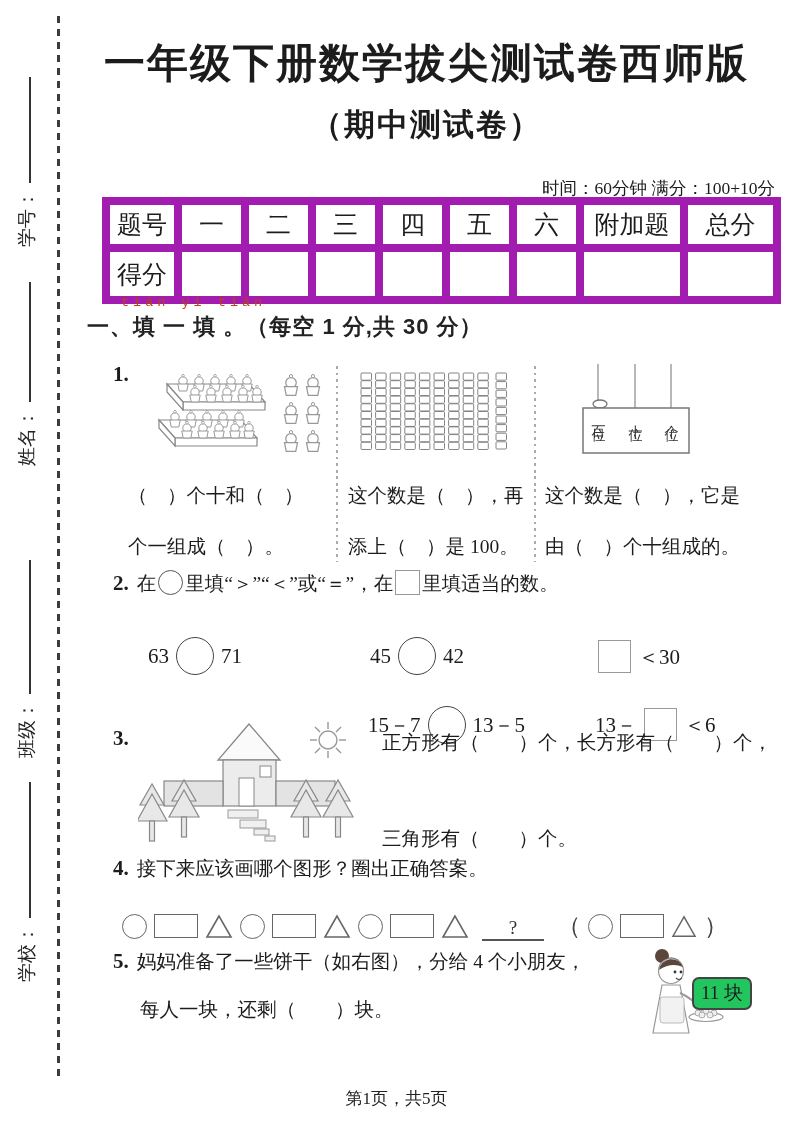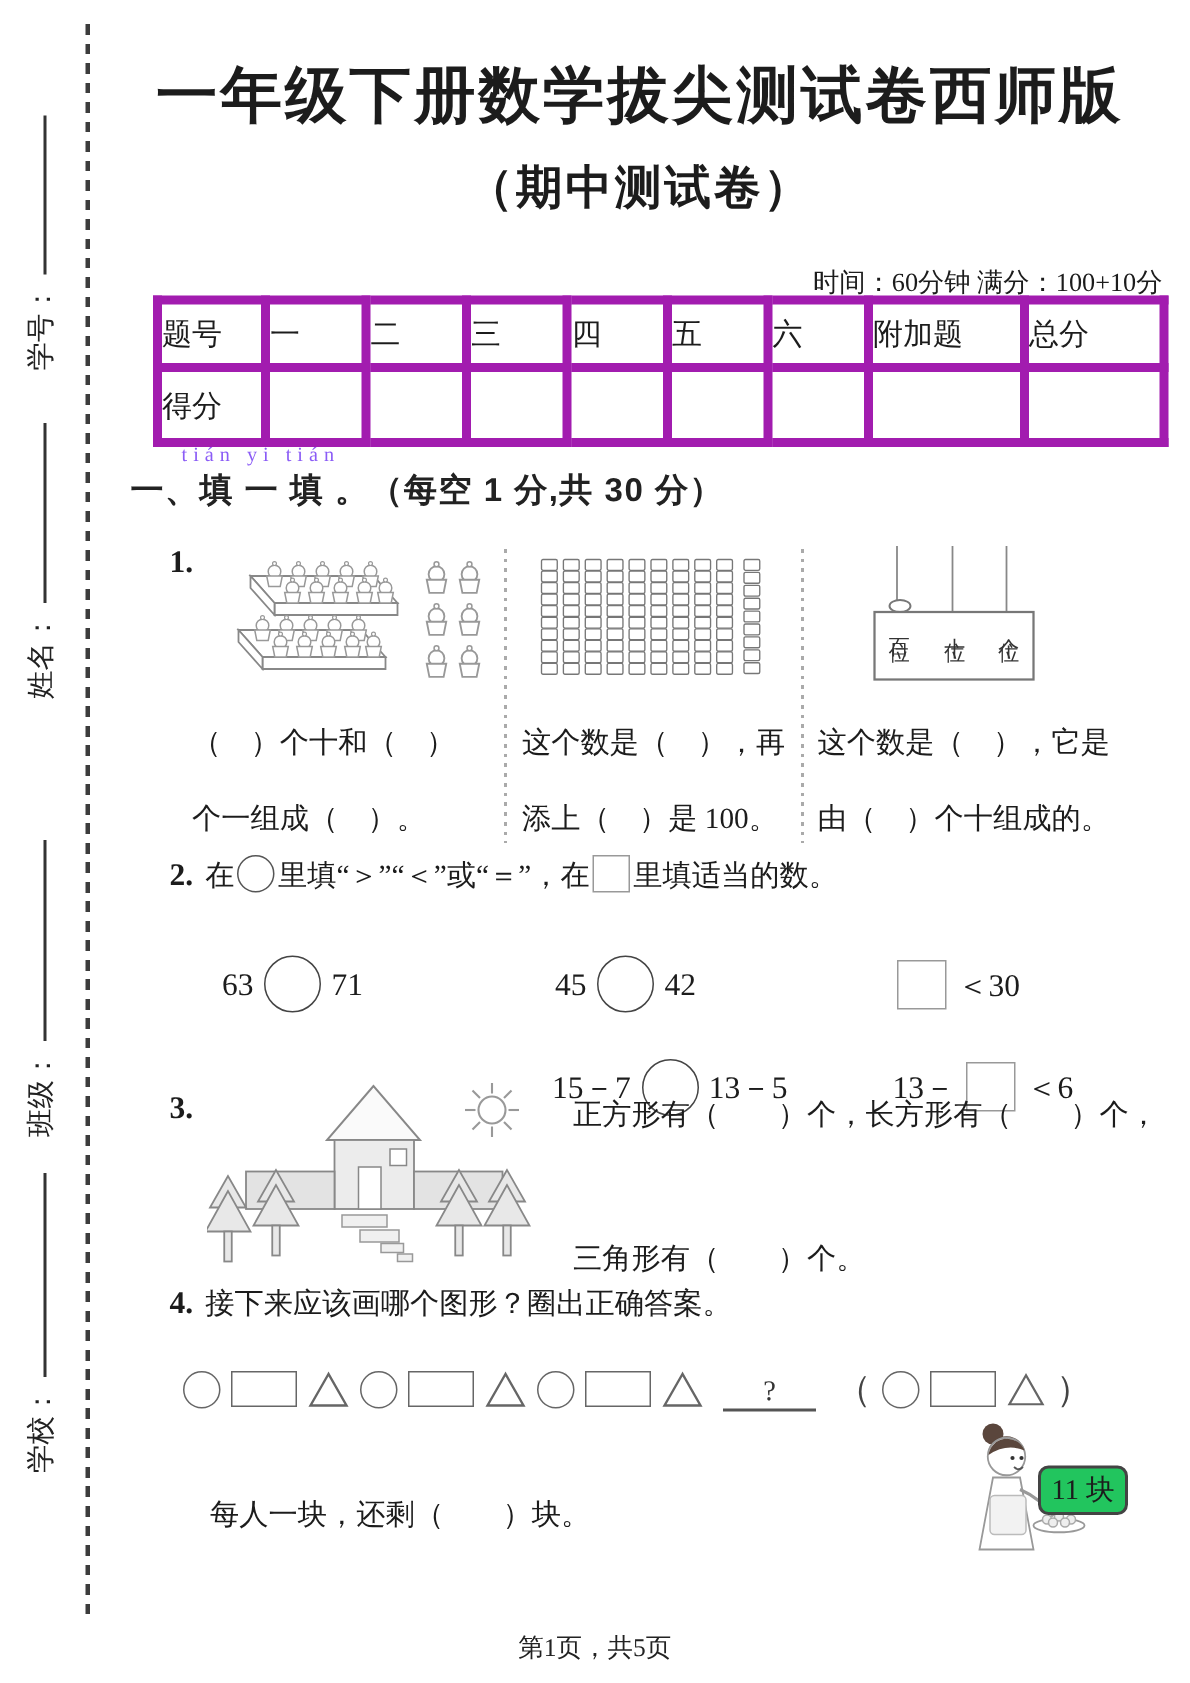--- a/index.html
+++ b/index.html
@@ -16,26 +16,26 @@
   .f1{left:-58px;top:149px;width:170px;}
   .f2{left:-65px;top:361px;width:184px;}
   .f3{left:-72px;top:646px;width:198px;}
   .f4{left:-73px;top:869px;width:200px;}
   
   .title{left:60px;right:0;top:36px;text-align:center;font-size:41px;font-weight:700;letter-spacing:2px;}
   .subtitle{left:60px;right:0;top:104px;text-align:center;font-size:31px;font-weight:700;letter-spacing:2px;}
   .exam-info{right:18px;top:176px;font-size:17.5px;}
   
   .score-table{left:102px;top:197px;width:671px;border-collapse:collapse;table-layout:fixed;}
-  .score-table td{border:6px solid #a21caf;text-align:left;font-size:20px;padding:0;}
+  .score-table td{border:8px solid #a21caf;text-align:center;font-size:25px;padding:0;}
   .score-table tr:nth-child(1) td{height:39px;}
   .score-table tr:nth-child(2) td{height:44px;}
   
-  .pinyin{left:121px;top:295px;font-family:Liberation Serif, serif;
-    font-size:13.5px;color:#8b5cf6;letter-spacing:4px;}
+  .pinyin{left:121px;top:295px;font-family:Liberation Mono, monospace;
+    font-size:13.5px;color:#c2410c;letter-spacing:4px;}
   .sec-heading{left:87px;top:312px;font-family:"Liberation Sans","DejaVu Sans",sans-serif;
     font-size:22px;font-weight:600;letter-spacing:1px;color:#222;}
   .qnum{font-weight:700;font-size:21px;margin-right:8px;}
   .qline{font-size:19.5px;white-space:nowrap;}
   
   .dotdiv{width:2px;top:366px;height:196px;
     background:repeating-linear-gradient(to bottom,#aaa 0 2.5px,transparent 2.5px 6.5px);}
   .dd1{left:336px;} .dd2{left:534px;}
   .q1col{font-size:19.5px;line-height:51px;white-space:nowrap;}
   .c1{left:128px;top:470px;} .c2{left:348px;top:470px;} .c3{left:545px;top:470px;}
@@ -330,20 +330,23 @@
     <span class="q-underline">?</span>
     <span class="paren">（</span>
     <span class="shp-circle"></span>
     <span class="shp-rect"></span>
     <svg width="26" height="23" viewBox="0 0 28 25">
       <polygon points="14,2 2,23 26,23" fill="none" stroke="#666" stroke-width="1.6"></polygon>
       </svg>
     <span class="paren">）</span>
   </div>
 
+  <div class="abs qline" style="left:113px;top:948px;">
+    <span class="qnum">5.</span><span>妈妈准备了一些饼干（如右图），分给 4 个小朋友，</span>
+  </div>
   <div class="abs qline" style="left:140px;top:996px;">每人一块，还剩（　　）块。</div>
 
   <svg class="abs" style="left:648px;top:945px;" width="90" height="102" viewBox="0 0 90 102">
     <circle cx="14" cy="11" r="7" fill="#5a463c"></circle>
     <path d="M10.5,25 a12.5,12.5 0 0 1 25,0 z" fill="#5a463c"></path>
     <circle cx="23" cy="26" r="12.5" fill="#fff" stroke="#999" stroke-width="1.2"></circle>
     <path d="M11,25 a12.5,12.5 0 0 1 24,-3 q-12,-5 -24,3 z" fill="#5a463c"></path>
     <circle cx="27" cy="27" r="1.4" fill="#333"></circle>
       <circle cx="33" cy="27" r="1.4" fill="#333"></circle>
     <path d="M28,33 q3,3 6,0" stroke="#555" fill="none" stroke-width="1.2"></path>

